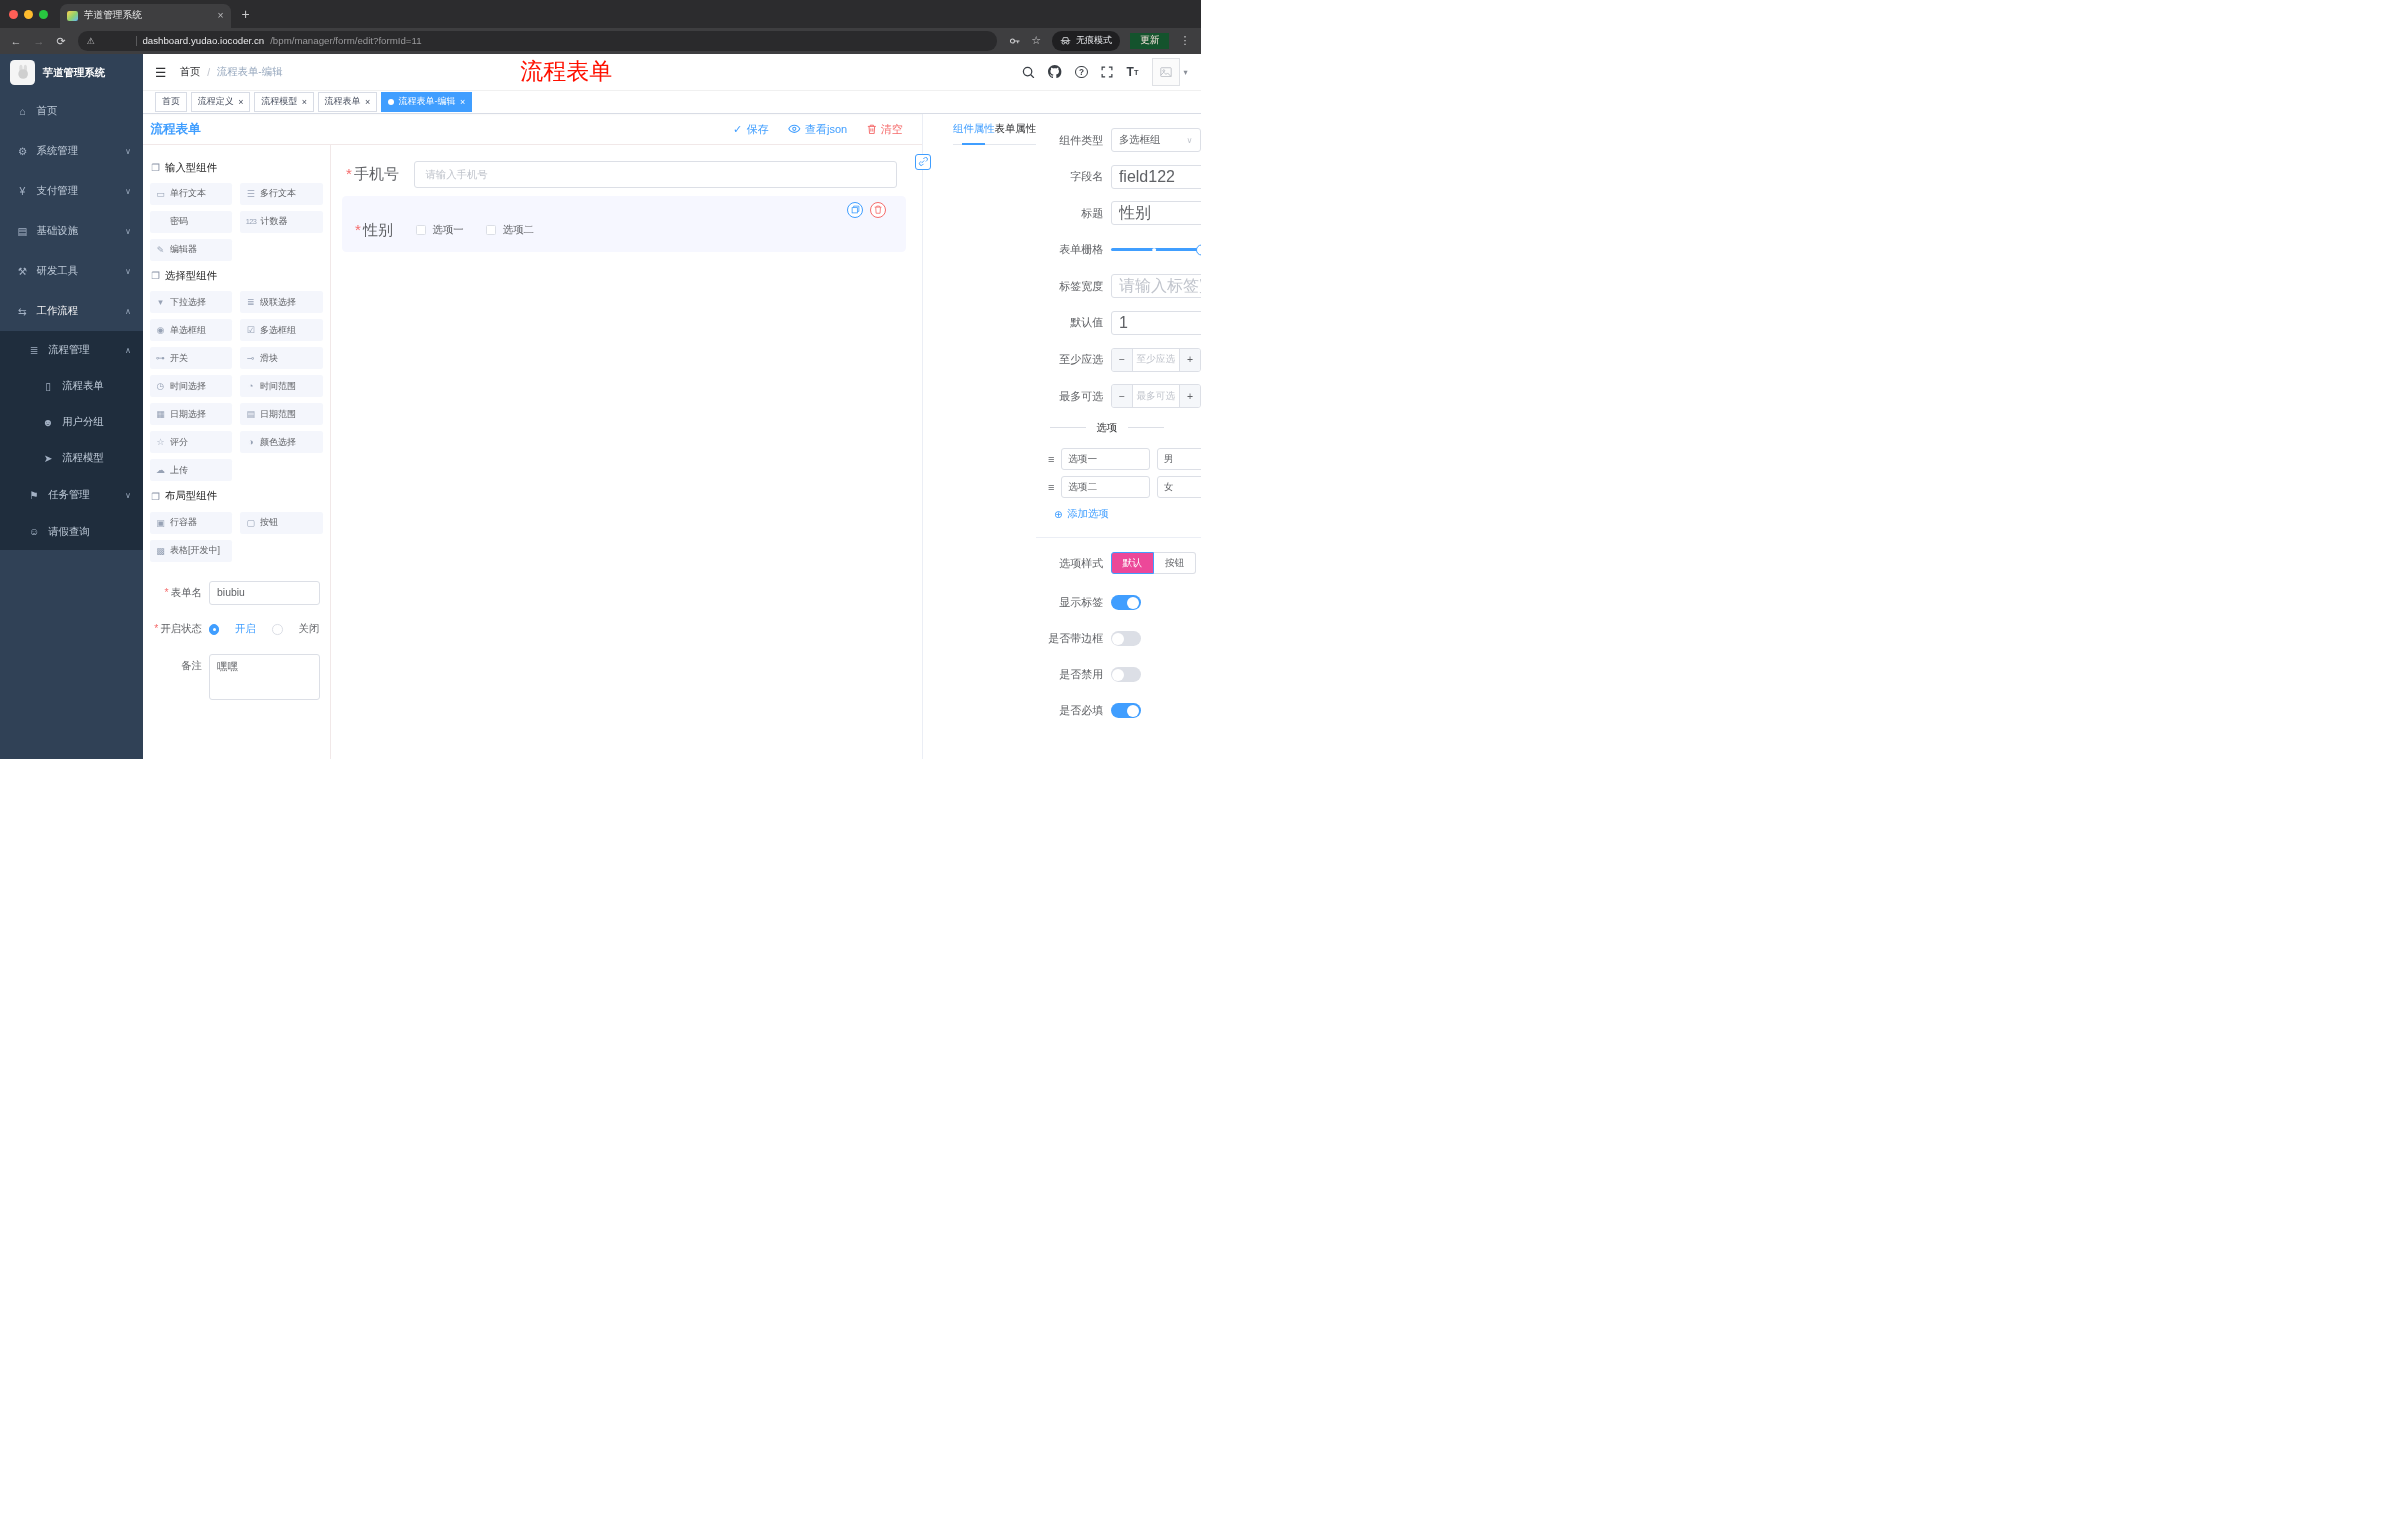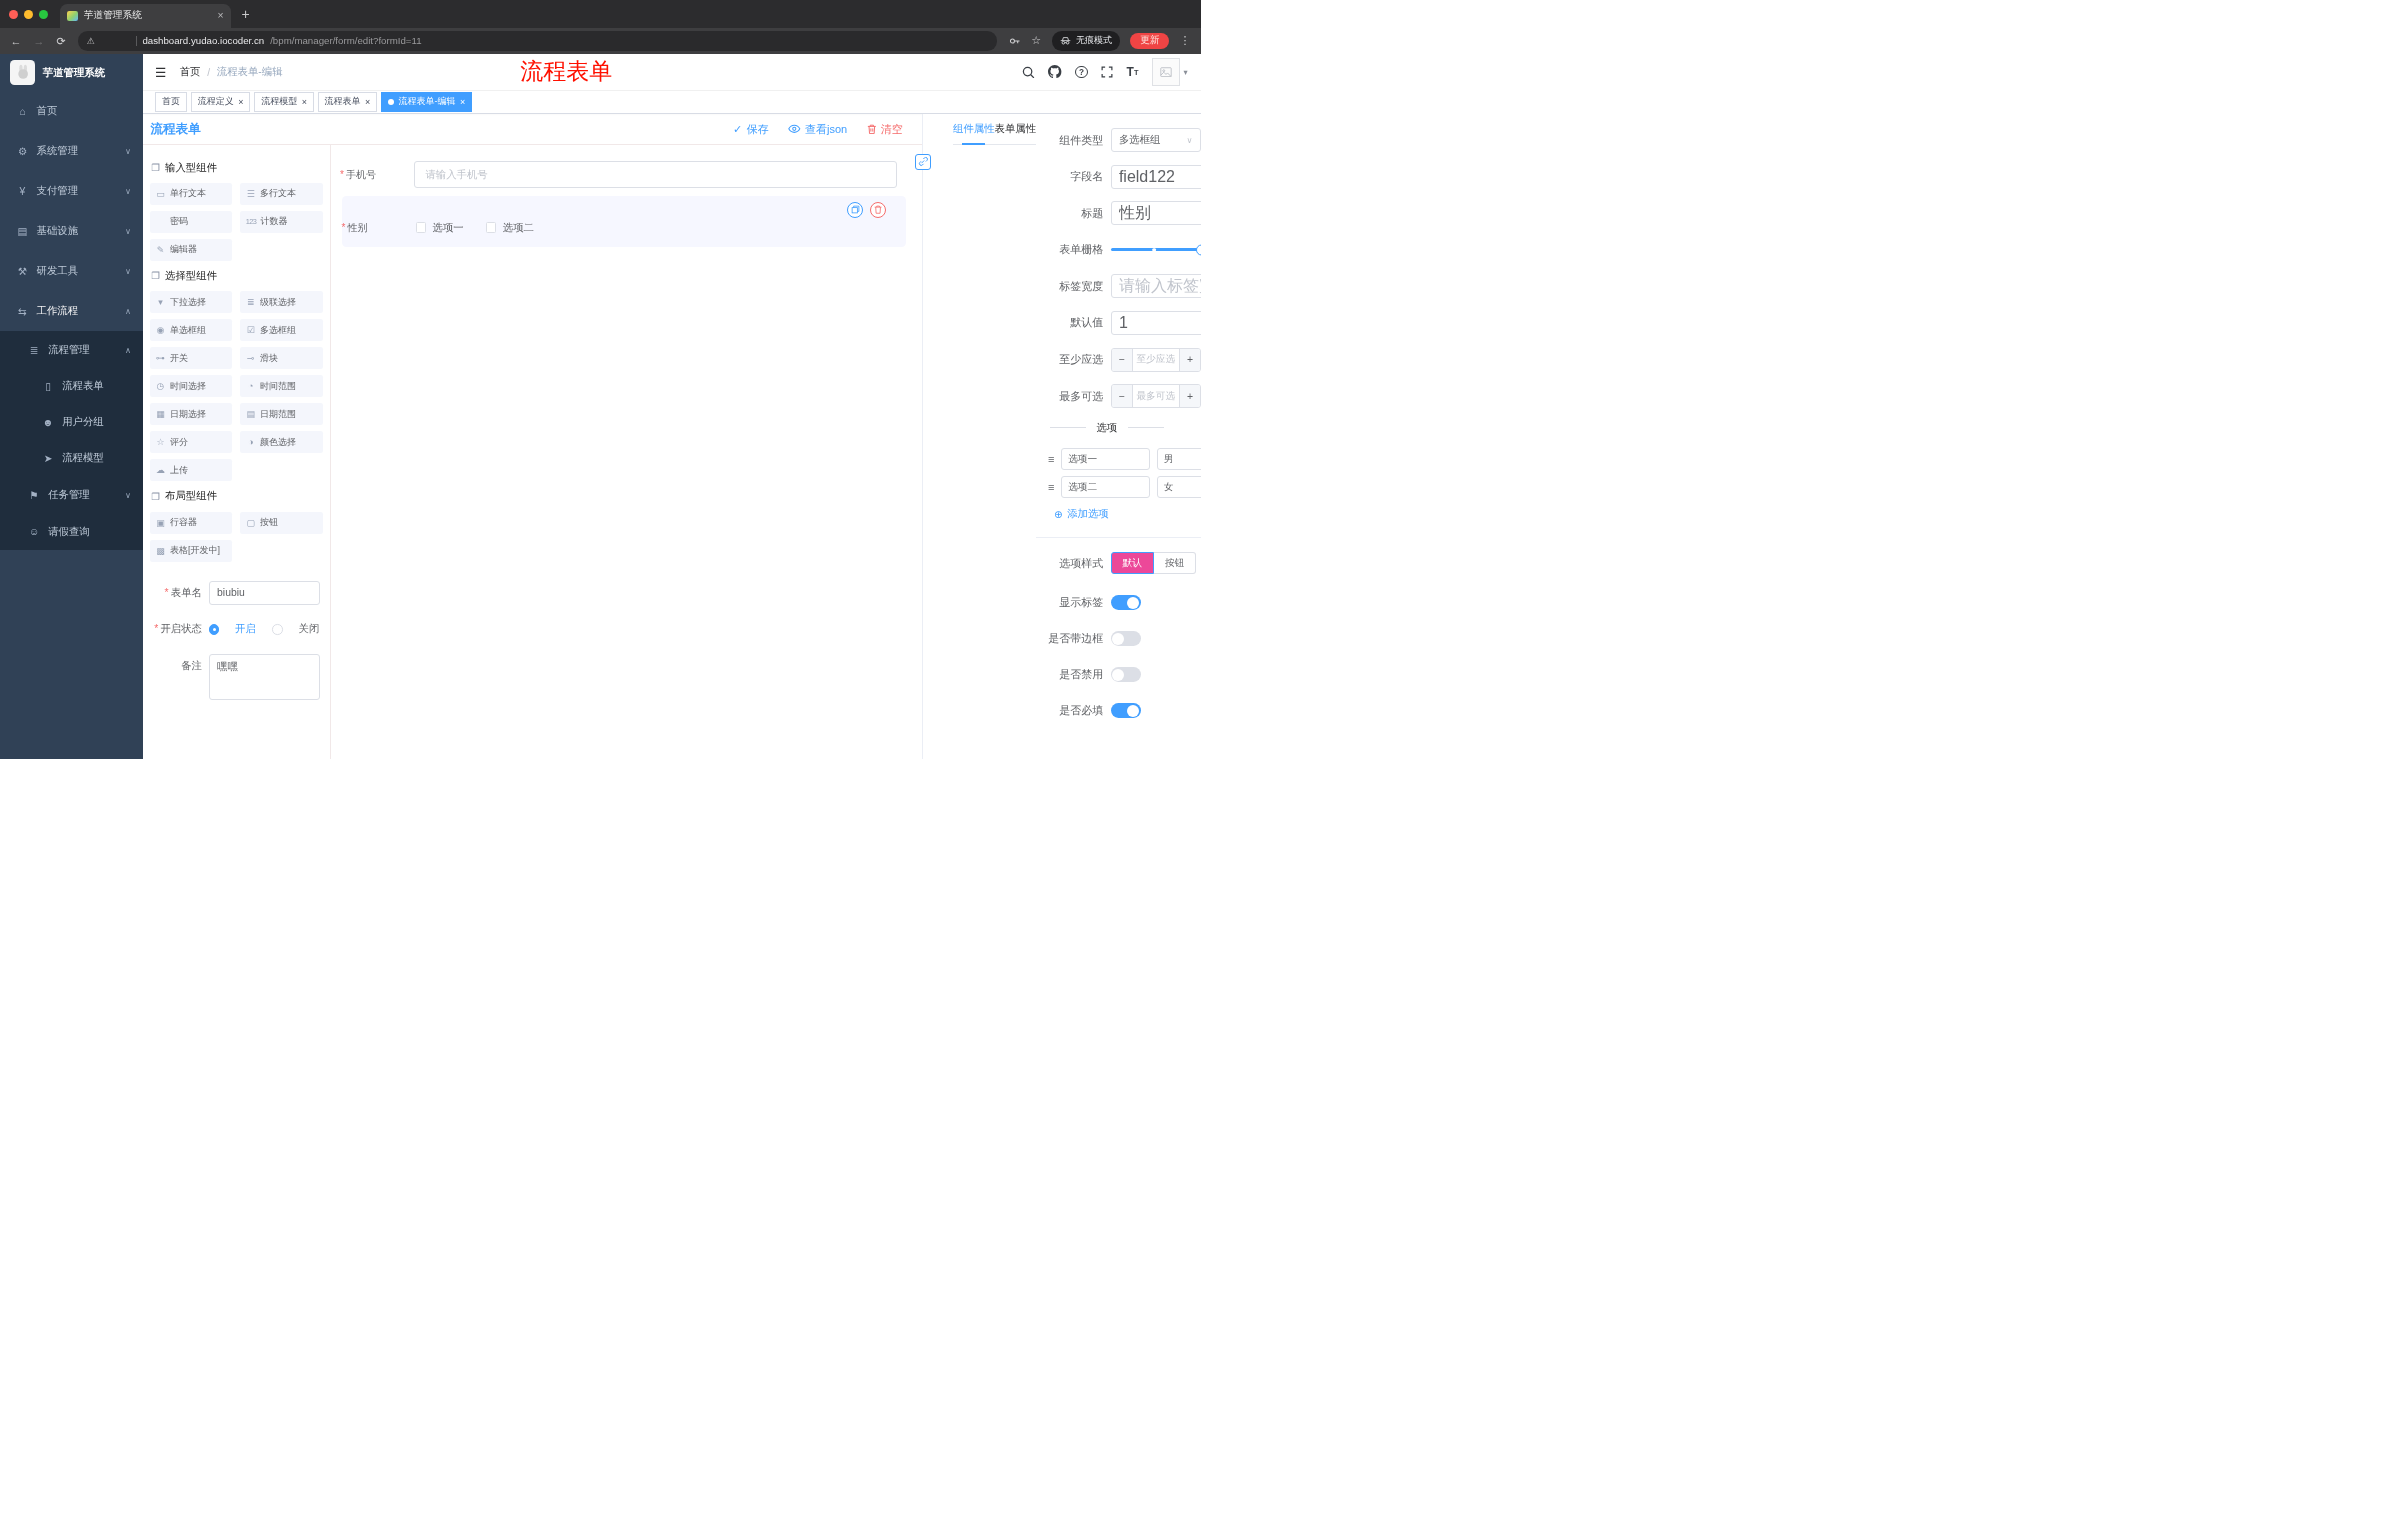--- a/index.html
+++ b/index.html
@@ -26,21 +26,21 @@
              padding:0 9px; gap:6px; color:#d8d8da; font-size:9.7px; cursor:text; }
   .sec-icon { color:#c8c8ca; font-size:9px; }
   .sec-label { color:#c8c8ca;margin-top:48px; }
   .omni-sep { width:0.7px; height:10.4px; background:#5a5a5c; }
   .url-domain { color:#e8e8ea; }
   .url-path { color:#9a9a9c; }
   .chrome-right { display:flex; align-items:center; gap:10.4px; }
   .chrome-ico { color:#cfcfd1; font-size:11px; cursor:pointer; display:flex; align-items:center; }
   .incog { height:19.3px; border-radius:9.7px; background:#1f1f21; color:#e8eaed; display:flex; align-items:center;
            gap:5.2px; padding:0 8.2px; font-size:9px; }
-  .update-pill { height:16px; border-radius:9px; background:#ef4444; color:#ffe9e3; display:flex; align-items:center;
+  .update-pill { height:16px; border-radius:0; background:#14532d; color:#ffe9e3; display:flex; align-items:center;
                  padding:0 9.7px; font-size:9.7px; cursor:pointer; }
 
   
   .app { display:flex; height:705px; }
   .sidebar { width:143px; background:#304156; color:#bfcbd9; flex-shrink:0; overflow:hidden; }
   .brand { height:37px; display:flex; align-items:center; padding:0 10.4px; gap:7.4px; }
   .brand-avatar { width:25px; height:25px; border-radius:4.5px; background:#f5f5f5; display:flex;
                   align-items:center; justify-content:center; flex-shrink:0; }
   .brand-title { color:#fff; font-size:10.4px; font-weight:bold; white-space:nowrap; }
   .menu-item { height:40px; display:flex; align-items:center; padding:0 12px 0 16.3px; font-size:10.4px; gap:8.2px; cursor:pointer; }
@@ -110,21 +110,21 @@
   .radio-row { display:flex; align-items:center; gap:16.3px; height:24px; }
   .radio { display:flex; align-items:center; gap:16px; font-size:10.4px; color:#606266; cursor:pointer; }
   .radio-dot { width:10.4px; height:10.4px; border-radius:50%; border:0.7px solid #dcdfe6; background:#fff; position:relative; flex-shrink:0; }
   .radio.checked .radio-dot { border-color:#409eff; background:#409eff; }
   .radio.checked .radio-dot::after { content:""; position:absolute; left:3px; top:3px; width:3px; height:3px; border-radius:50%; background:#fff; }
   .radio.checked .radio-label { color:#409eff; }
 
   
   .canvas { flex:1; padding:16.3px 9px 0 9px; background:#fff; min-width:0; }
   .form-row { display:flex; align-items:center; }
-  .fr-label { width:74px; text-align:left; padding-right:9px; font-size:10px; color:#606266; flex-shrink:0; white-space:nowrap; }
+  .fr-label { width:74px; text-align:center; padding-right:9px; font-size:15px; color:#606266; flex-shrink:0; white-space:nowrap; }
   .fr-control { flex:1; margin-right:16.3px; }
   .text-input { width:100%; height:27px; border:0.7px solid #dcdfe6; border-radius:3px; padding:0 10.4px;
                 font-size:10.4px; color:#606266; outline:none; }
   input::placeholder, textarea::placeholder { color:#c0c4cc; }
   .draw-item-active { position:relative; background:#f6f7ff; border-radius:4.5px; padding:25px 0 12.6px;
                       margin:7.4px 7.4px 0 1.5px; }
   .item-actions { position:absolute; top:6px; right:19.3px; display:flex; gap:6.7px; }
   .circle-btn { width:16.3px; height:16.3px; border-radius:50%; background:#fff; display:flex; align-items:center;
                 justify-content:center; cursor:pointer; }
   .copy-btn { border:0.7px solid #409eff; color:#409eff; }

